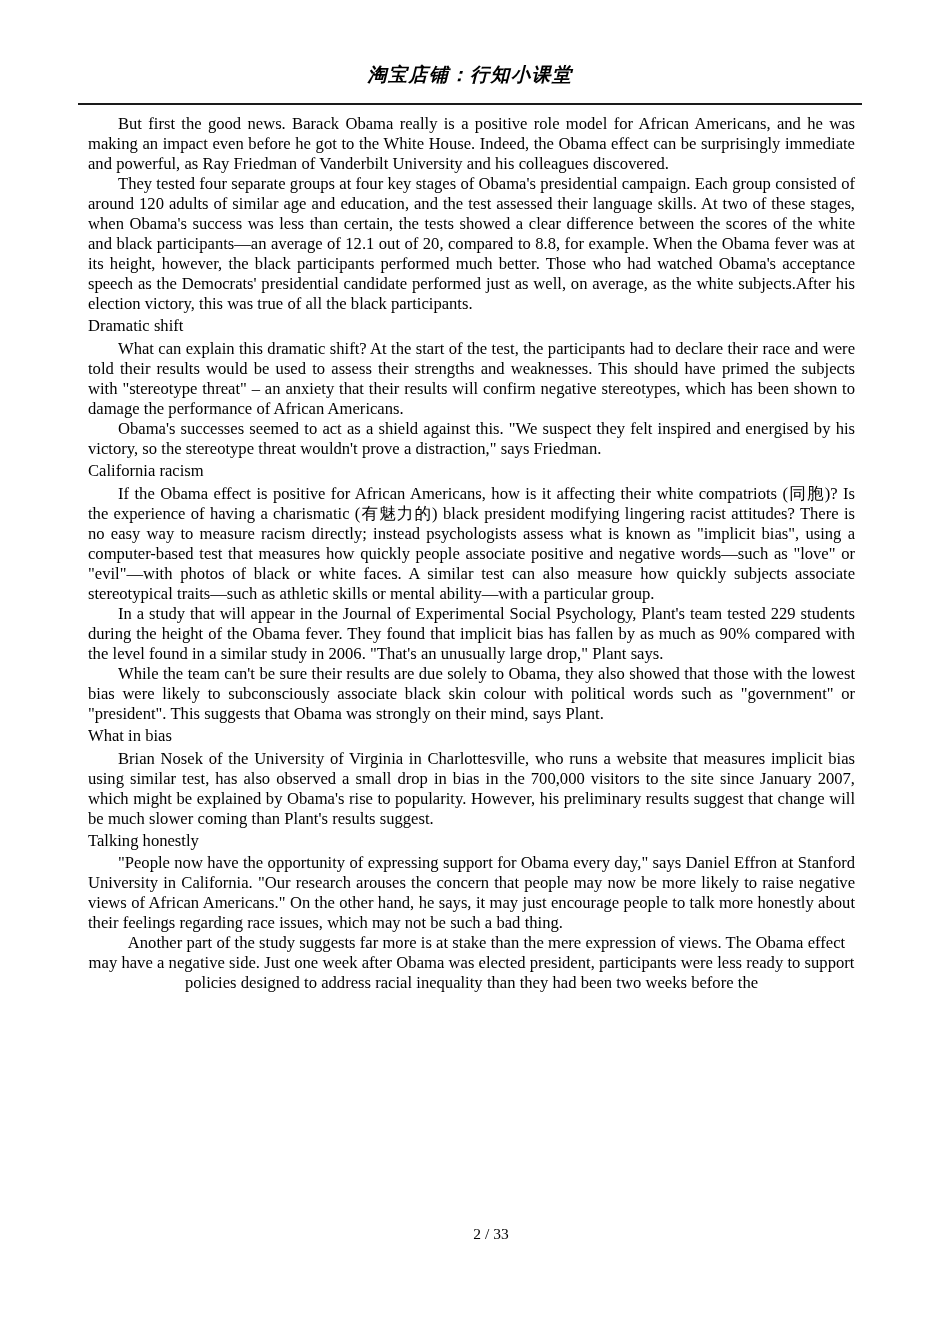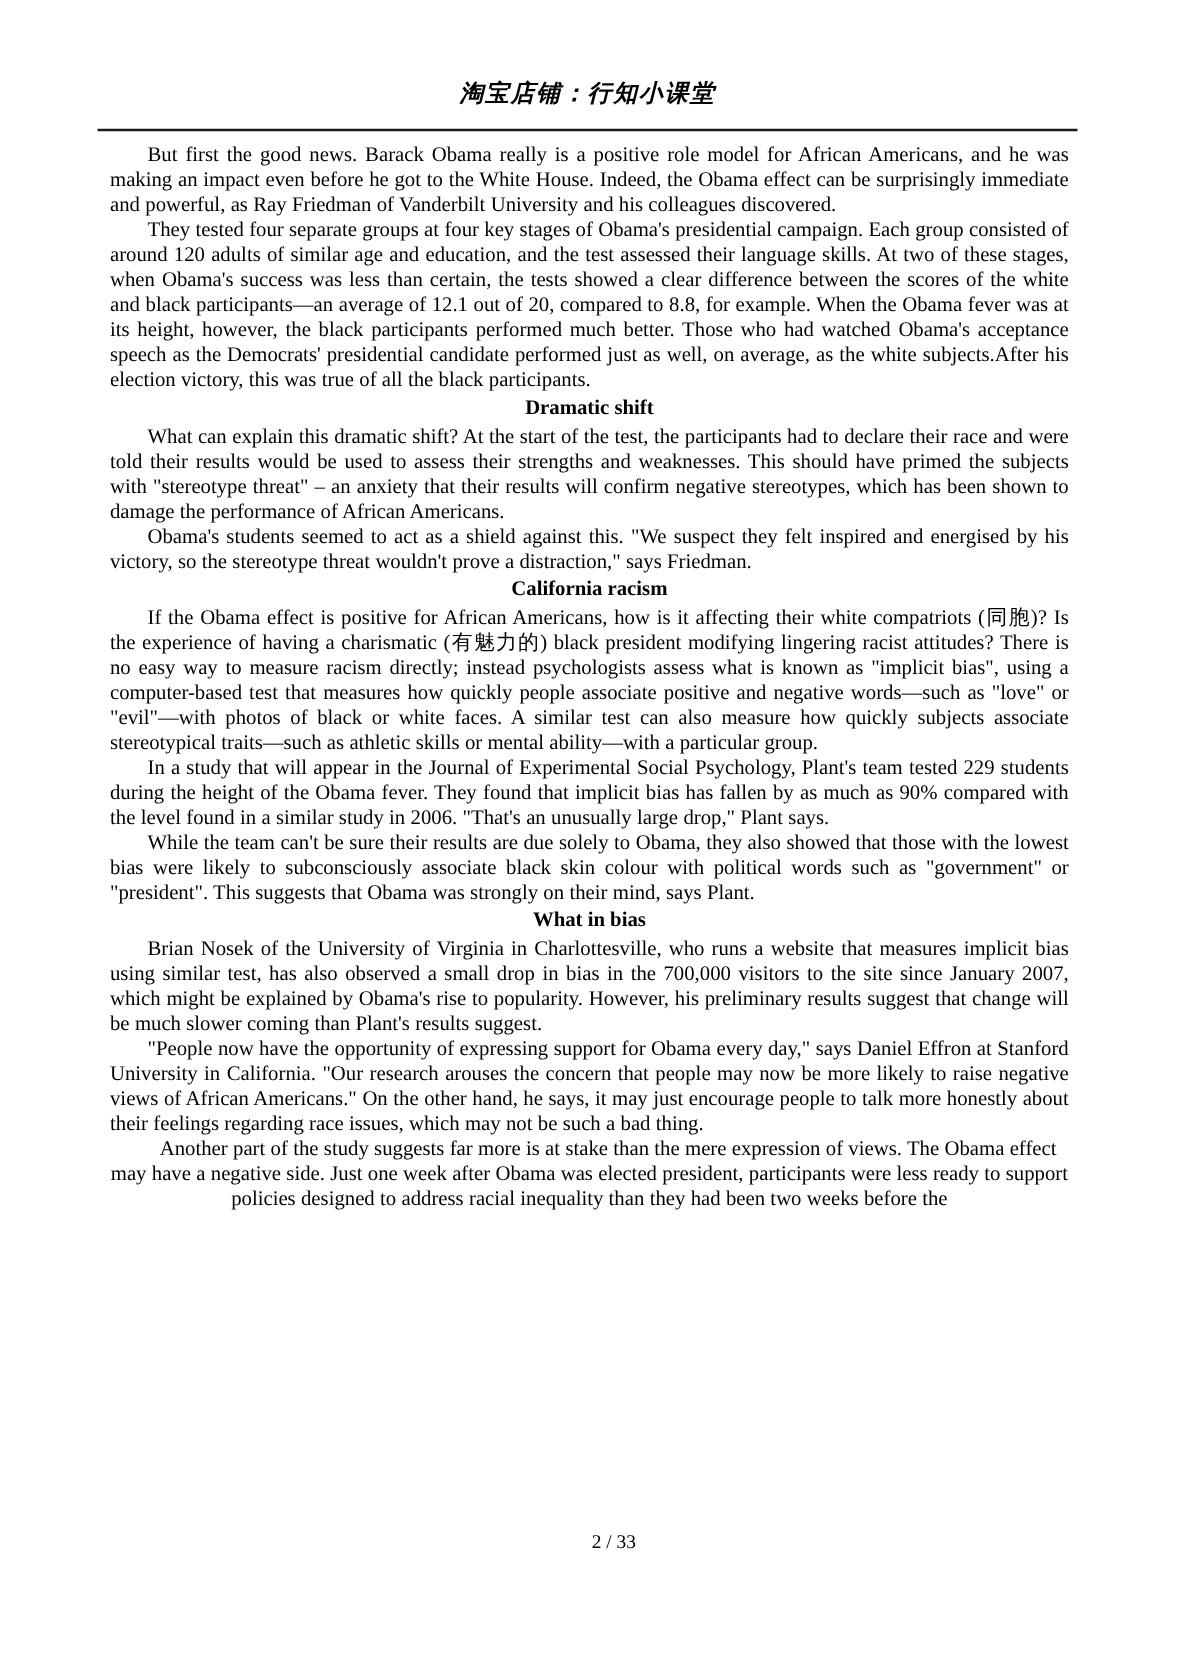--- a/index.html
+++ b/index.html
@@ -63,23 +63,23 @@
     hyphens: none;
     word-spacing: 0.1px;
   }
   .para.last-left {
     text-align: center;
   }
   .heading {
     margin: 0;
     font-size: 16.6px;
     line-height: 24.85px;
-    font-weight: bold;
+    font-weight: normal;
     text-indent: 0;
-    text-align: center;
+    text-align: left;
   }
   
   .page-footer {
     position: absolute;
     left: 16px;
     top: 1225px;
     width: 950px;
     text-align: center;
   }
   .footer-pageno {
@@ -96,27 +96,28 @@
     <div class="header-title">淘宝店铺：行知小课堂</div>
   </div>
 
   <div class="header-rule"></div>
 
   <div class="content">
       <p class="para">But first the good news. Barack Obama really is a positive role model for African Americans, and he was making an impact even before he got to the White House. Indeed, the Obama effect can be surprisingly immediate and powerful, as Ray Friedman of Vanderbilt University and his colleagues discovered.</p>
       <p class="para">They tested four separate groups at four key stages of Obama's presidential campaign. Each group consisted of around 120 adults of similar age and education, and the test assessed their language skills. At two of these stages, when Obama's success was less than certain, the tests showed a clear difference between the scores of the white and black participants—an average of 12.1 out of 20, compared to 8.8, for example. When the Obama fever was at its height, however, the black participants performed much better. Those who had watched Obama's acceptance speech as the Democrats' presidential candidate performed just as well, on average, as the white subjects.After his election victory, this was true of all the black participants.</p>
       <p class="heading">Dramatic shift</p>
       <p class="para">What can explain this dramatic shift? At the start of the test, the participants had to declare their race and were told their results would be used to assess their strengths and weaknesses. This should have primed the subjects with "stereotype threat" – an anxiety that their results will confirm negative stereotypes, which has been shown to damage the performance of African Americans.</p>
-      <p class="para">Obama's students seemed to act as a shield against this. "We suspect they felt inspired and energised by his victory, so the stereotype threat wouldn't prove a distraction," says Friedman.</p>
+      <p class="para">Obama's successes seemed to act as a shield against this. "We suspect they felt inspired and energised by his victory, so the stereotype threat wouldn't prove a distraction," says Friedman.</p>
       <p class="heading">California racism</p>
       <p class="para">If the Obama effect is positive for African Americans, how is it affecting their white compatriots (同胞)? Is the experience of having a charismatic (有魅力的) black president modifying lingering racist attitudes? There is no easy way to measure racism directly; instead psychologists assess what is known as "implicit bias", using a computer-based test that measures how quickly people associate positive and negative words—such as "love" or "evil"—with photos of black or white faces. A similar test can also measure how quickly subjects associate stereotypical traits—such as athletic skills or mental ability—with a particular group.</p>
       <p class="para">In a study that will appear in the Journal of Experimental Social Psychology, Plant's team tested 229 students during the height of the Obama fever. They found that implicit bias has fallen by as much as 90% compared with the level found in a similar study in 2006. "That's an unusually large drop," Plant says.</p>
       <p class="para">While the team can't be sure their results are due solely to Obama, they also showed that those with the lowest bias were likely to subconsciously associate black skin colour with political words such as "government" or "president". This suggests that Obama was strongly on their mind, says Plant.</p>
       <p class="heading">What in bias</p>
       <p class="para">Brian Nosek of the University of Virginia in Charlottesville, who runs a website that measures implicit bias using similar test, has also observed a small drop in bias in the 700,000 visitors to the site since January 2007, which might be explained by Obama's rise to popularity. However, his preliminary results suggest that change will be much slower coming than Plant's results suggest.</p>
+      <p class="heading">Talking honestly</p>
       <p class="para">"People now have the opportunity of expressing support for Obama every day," says Daniel Effron at Stanford University in California. "Our research arouses the concern that people may now be more likely to raise negative views of African Americans." On the other hand, he says, it may just encourage people to talk more honestly about their feelings regarding race issues, which may not be such a bad thing.</p>
       <p class="para last-left">Another part of the study suggests far more is at stake than the mere expression of views. The Obama effect may have a negative side. Just one week after Obama was elected president, participants were less ready to support policies designed to address racial inequality than they had been two weeks before the</p>
     </div>
 
   <div class="page-footer">
     <span class="footer-pageno">2 / 33</span>
   </div>
 
 </div>
 

